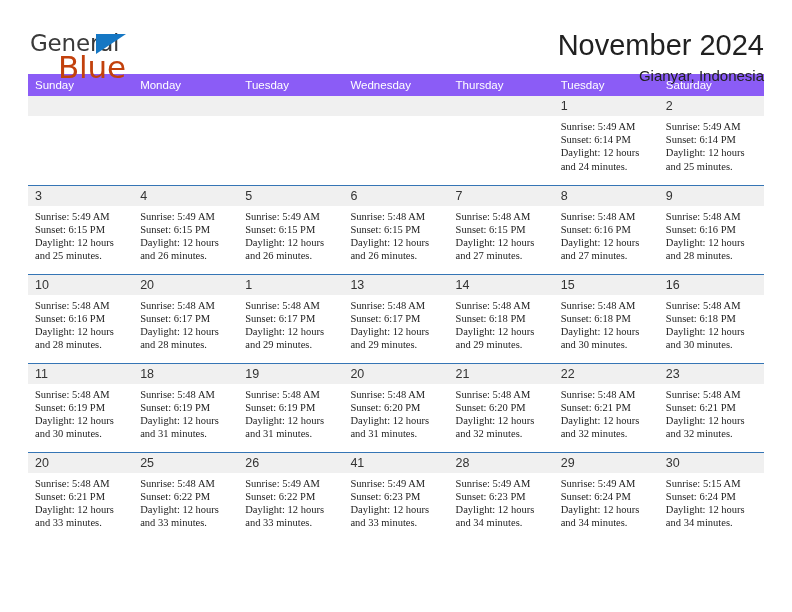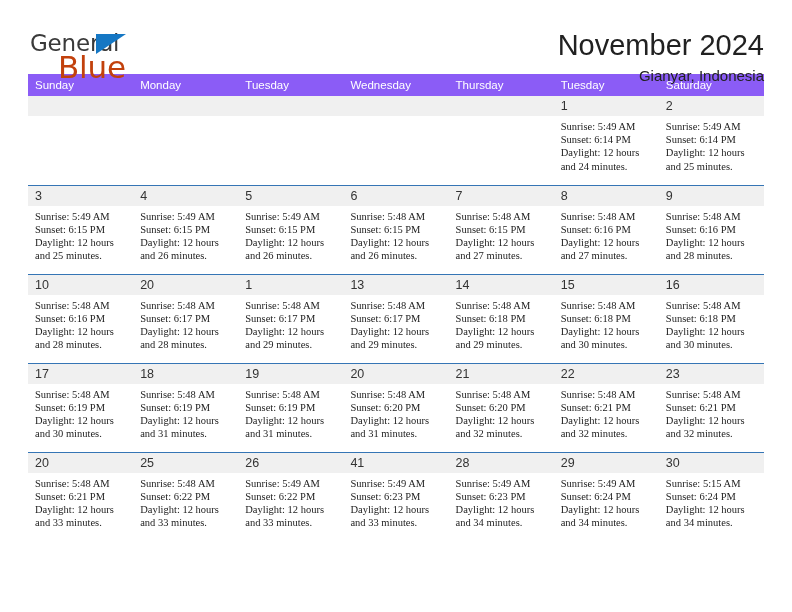--- a/index.html
+++ b/index.html
@@ -315,21 +315,21 @@
           <div class="info">
             <div>Sunrise: 5:48 AM</div>
             <div>Sunset: 6:18 PM</div>
             <div class="daylight">Daylight: 12 hours and 30 minutes.</div>
           </div>
         </td>
       </tr>
 
       <tr class="week">
         <td>
-          <div class="daynum">17</div>
+          <div class="daynum">11</div>
           <div class="info">
             <div>Sunrise: 5:48 AM</div>
             <div>Sunset: 6:19 PM</div>
             <div class="daylight">Daylight: 12 hours and 30 minutes.</div>
           </div>
         </td>
         <td>
           <div class="daynum">18</div>
           <div class="info">
             <div>Sunrise: 5:48 AM</div>

